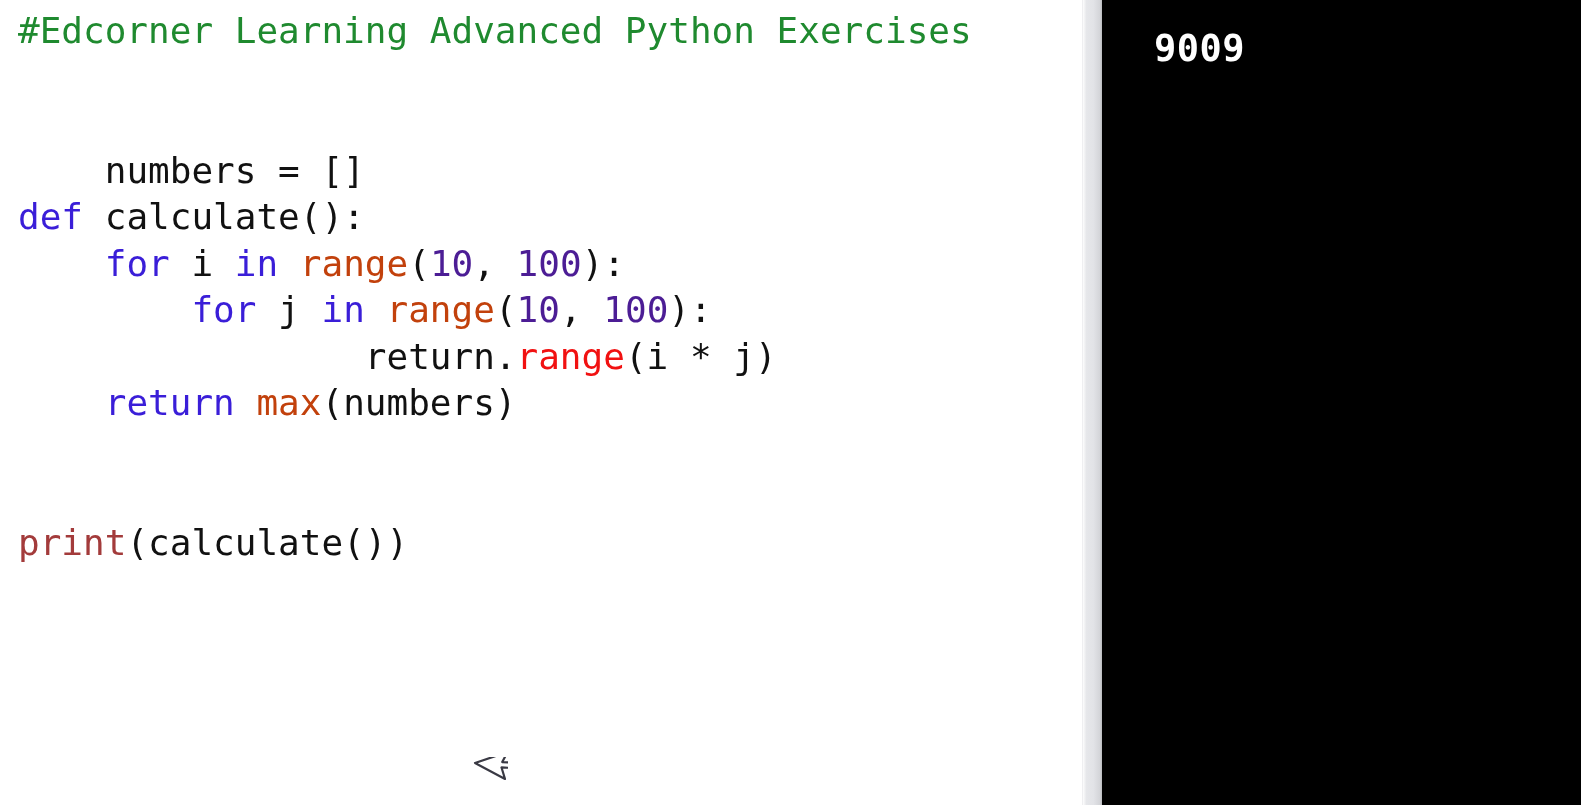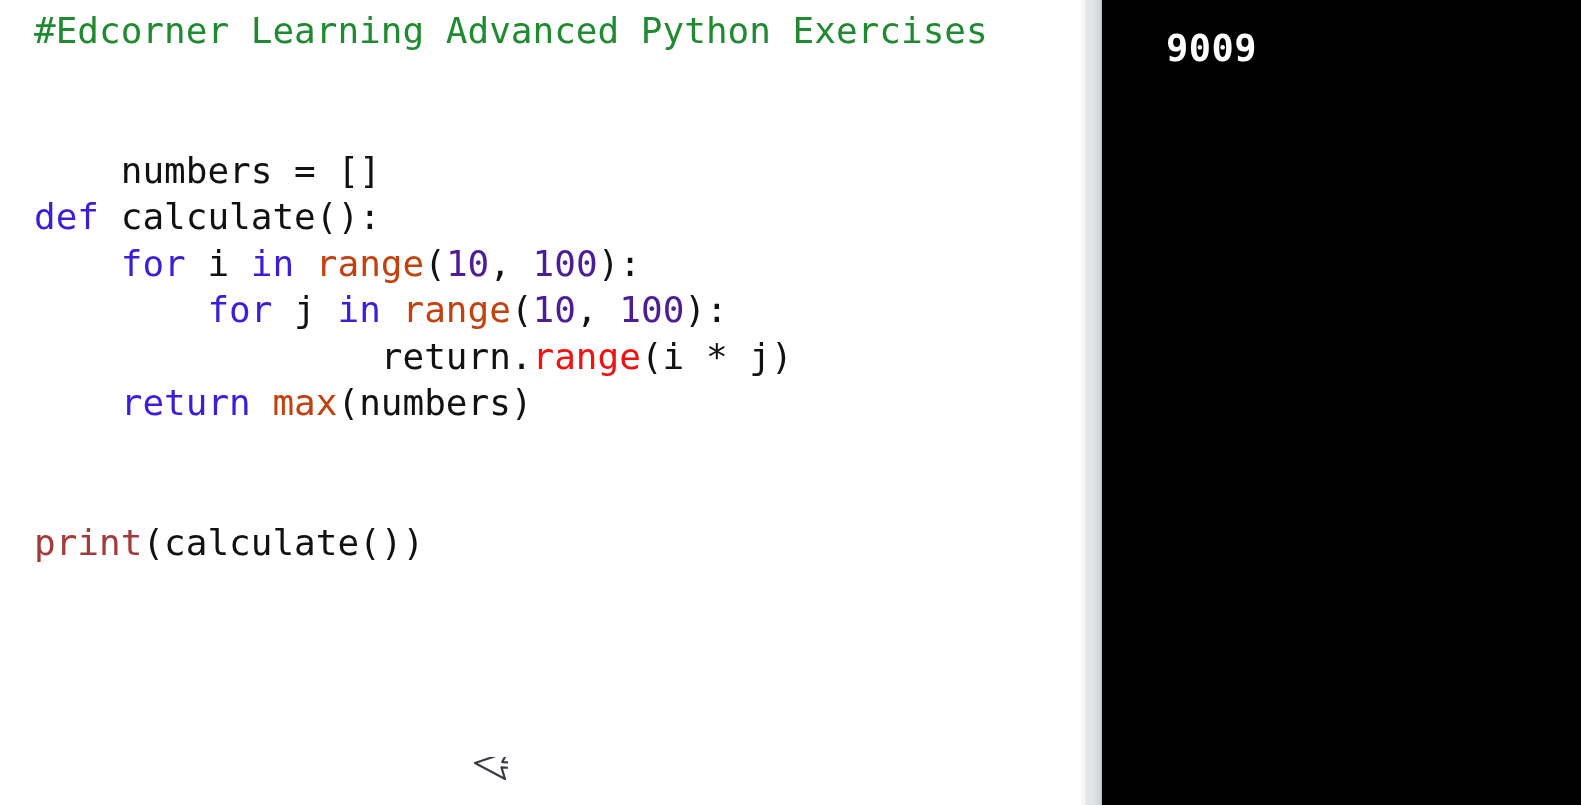--- a/index.html
+++ b/index.html
@@ -29,21 +29,21 @@
     position: relative;
     width: 1082px;
     height: 805px;
     background: #ffffff;
     overflow: hidden;
     flex: 0 0 auto;
   }
 
   #code-area {
     position: absolute;
-    left: 16px;
+    left: 0;
     top: 0;
     width: 1082px;
     padding: 8px 0 0 0;
     box-sizing: border-box;
   }
 
   .code-line {
     font-family: "DejaVu Sans Mono", monospace;
     font-size: 36px;
     line-height: 46.5px;
@@ -95,21 +95,20 @@
     position: absolute;
     left: 52px;
     top: 26px;
     font-family: "DejaVu Sans Mono", monospace;
     font-size: 37px;
     font-weight: bold;
     color: #ffffff;
     line-height: 46px;
     letter-spacing: 0.5px;
     white-space: pre;
-    margin-left: 12px;
   }
 
   
   #mouse-cursor {
     position: absolute;
     left: 462px;
     top: 757px;
     width: 46px;
     height: 46px;
     pointer-events: none;

